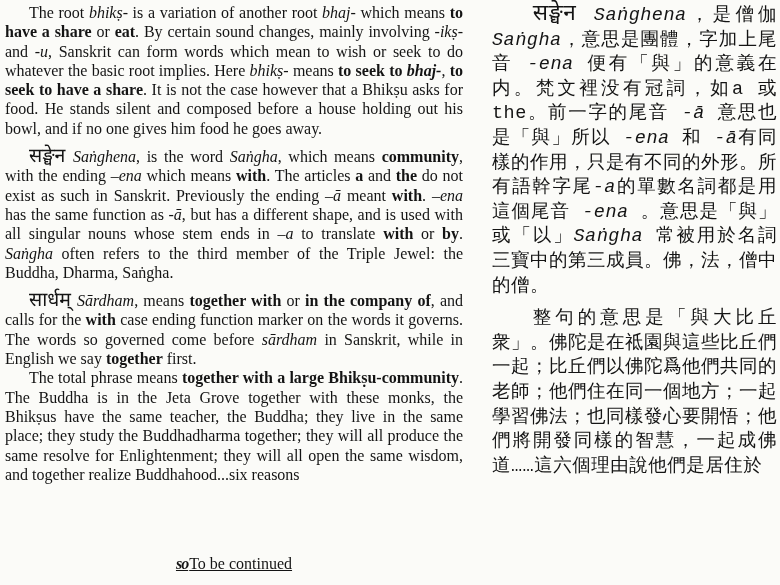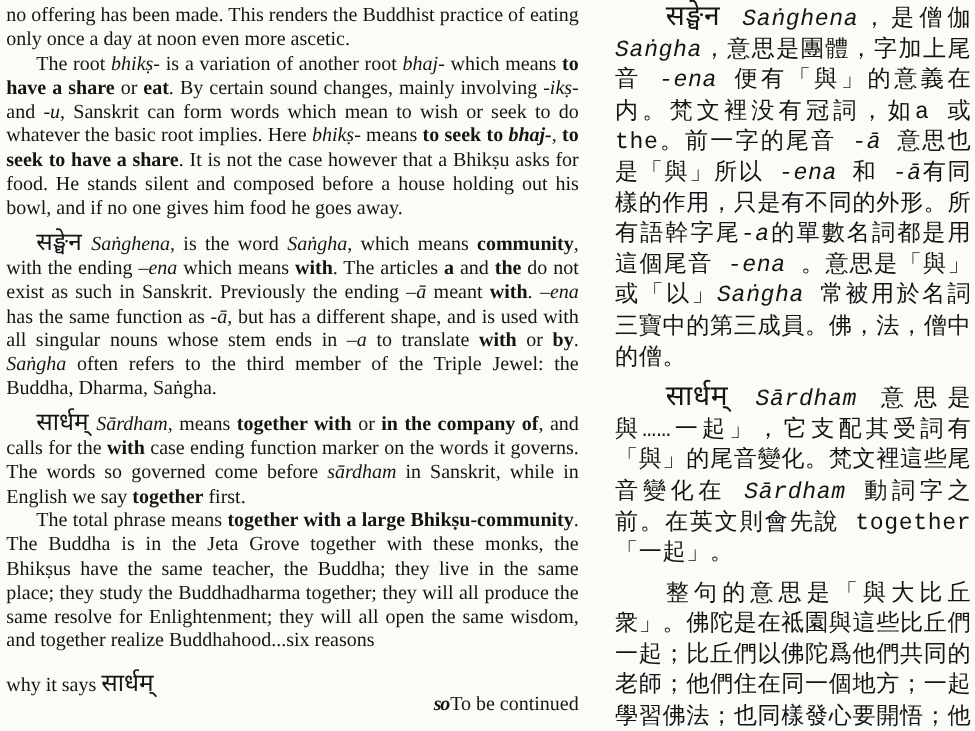--- a/index.html
+++ b/index.html
@@ -26,42 +26,39 @@
   }
   .col-left  .indent { text-indent:24px; }
   .col-right .indent { text-indent:2.2em;font-family:Liberation Mono, monospace; }
   .gap  { margin-top:8px !important; }
   .gap2 { margin-top:15px !important; }
 
   .bold { font-weight:bold; }
   .ital { font-style:italic; }
   .dev  { font-size:1.22em; line-height:1; }
 
-  .footer { position:absolute; text-align:right; }
+  .footer { position:absolute; text-align:center;text-decoration:underline; }
   .footer-left  { left:5px;  width:458px; top:555px; font-size:16px; }
   .footer-right { left:492px; width:283px; top:549px; font-size:18.5px; }
   .ornament { font-weight:bold; font-style:italic; letter-spacing:-1px; padding-right:1px; }
 </style>
 </head>
 <body>
 
 <div class="page">
 
   <div class="col col-left">
-      <p class="para"><span>no offering has been made. This renders the Buddhist practice of eating only once a day at noon even more ascetic.</span></p>
       <p class="para indent"><span>The root </span><span class="ital">bhikṣ-</span><span> is a variation of another root </span><span class="ital">bhaj-</span><span> which means </span><span class="bold">to have a share</span><span> or </span><span class="bold">eat</span><span>.  By certain sound changes, mainly involving </span><span class="ital">-ikṣ-</span><span> and </span><span class="ital">-u</span><span>, Sanskrit can form words which mean to wish or seek to do whatever the basic root implies. Here </span><span class="ital">bhikṣ-</span><span> means </span><span class="bold">to seek to </span><span class="bold ital">bhaj-</span><span>, </span><span class="bold">to seek to have a share</span><span>. It is not the case however that a Bhikṣu asks for food. He stands silent and composed before a house holding out his bowl, and if no one gives him food he goes away.</span></p>
       <p class="para indent gap"><span class="dev">सङ्घेन </span><span class="ital">Saṅghena</span><span>, is the word </span><span class="ital">Saṅgha</span><span>, which means </span><span class="bold">community</span><span>, with the ending </span><span class="ital">–ena</span><span> which means </span><span class="bold">with</span><span>. The articles </span><span class="bold">a</span><span> and </span><span class="bold">the</span><span> do not exist as such in Sanskrit. Previously the ending </span><span class="ital">–ā</span><span> meant </span><span class="bold">with</span><span>. </span><span class="ital">–ena</span><span> has the same function as </span><span class="ital">-ā</span><span>, but has a different shape, and is used with all singular nouns whose stem ends in </span><span class="ital">–a</span><span> to translate </span><span class="bold">with</span><span> or </span><span class="bold">by</span><span>. </span><span class="ital">Saṅgha</span><span> often refers to the third member of the Triple Jewel: the Buddha, Dharma, Saṅgha.</span></p>
       <p class="para indent gap"><span class="dev">सार्धम् </span><span class="ital">Sārdham</span><span>, means </span><span class="bold">together with</span><span> or </span><span class="bold">in the company of</span><span>, and calls for the </span><span class="bold">with</span><span> case ending function marker on the words it governs. The words so governed come before </span><span class="ital">sārdham</span><span> in Sanskrit, while in English we say </span><span class="bold">together</span><span> first.</span></p>
       <p class="para indent"><span>The total phrase means </span><span class="bold">together with a large Bhikṣu-community</span><span>. The Buddha is in the Jeta Grove together with these monks, the Bhikṣus have the same teacher, the Buddha; they live in the same place; they study the Buddhadharma together; they will all produce the same resolve for Enlightenment; they will all open the same wisdom, and together realize Buddhahood...six reasons</span></p>
-      <p class="para gap2"><span>why it says </span><span class="dev">सार्धम्</span></p>
     </div>
 
   <div class="col col-right">
       <p class="para indent"><span class="dev">सङ्घेन </span><span class="ital">Saṅghena</span><span>，是僧伽 </span><span class="ital">Saṅgha</span><span>，意思是團體，字加上尾音 </span><span class="ital">-ena</span><span> 便有「與」的意義在内。梵文裡没有冠詞，如a 或 the。前一字的尾音 </span><span class="ital">-ā</span><span> 意思也是「與」所以 </span><span class="ital">-ena</span><span> 和 </span><span class="ital">-ā</span><span>有同樣的作用，只是有不同的外形。所有語幹字尾</span><span class="ital">-a</span><span>的單數名詞都是用這個尾音 </span><span class="ital">-ena</span><span> 。意思是「與」或「以」</span><span class="ital">Saṅgha</span><span> 常被用於名詞三寶中的第三成員。佛，法，僧中的僧。</span></p>
-      <p class="para indent gap"><span class="dev">सार्धम् </span><span class="ital">Sārdham</span><span> 意思是與……一起」，它支配其受詞有「與」的尾音變化。梵文裡這些尾音變化在 </span><span class="ital">Sārdham</span><span> 動詞字之前。在英文則會先說 together「一起」。</span></p>
       <p class="para indent gap"><span>整句的意思是「與大比丘衆」。佛陀是在祗園與這些比丘們一起；比丘們以佛陀爲他們共同的老師；他們住在同一個地方；一起學習佛法；也同樣發心要開悟；他們將開發同樣的智慧，一起成佛道……這六個理由說他們是居住於</span></p>
     </div>
 
   <div class="footer footer-left">
     <span class="ornament">so</span><span>To be continued</span>
   </div>
 
 
 </div>
 

